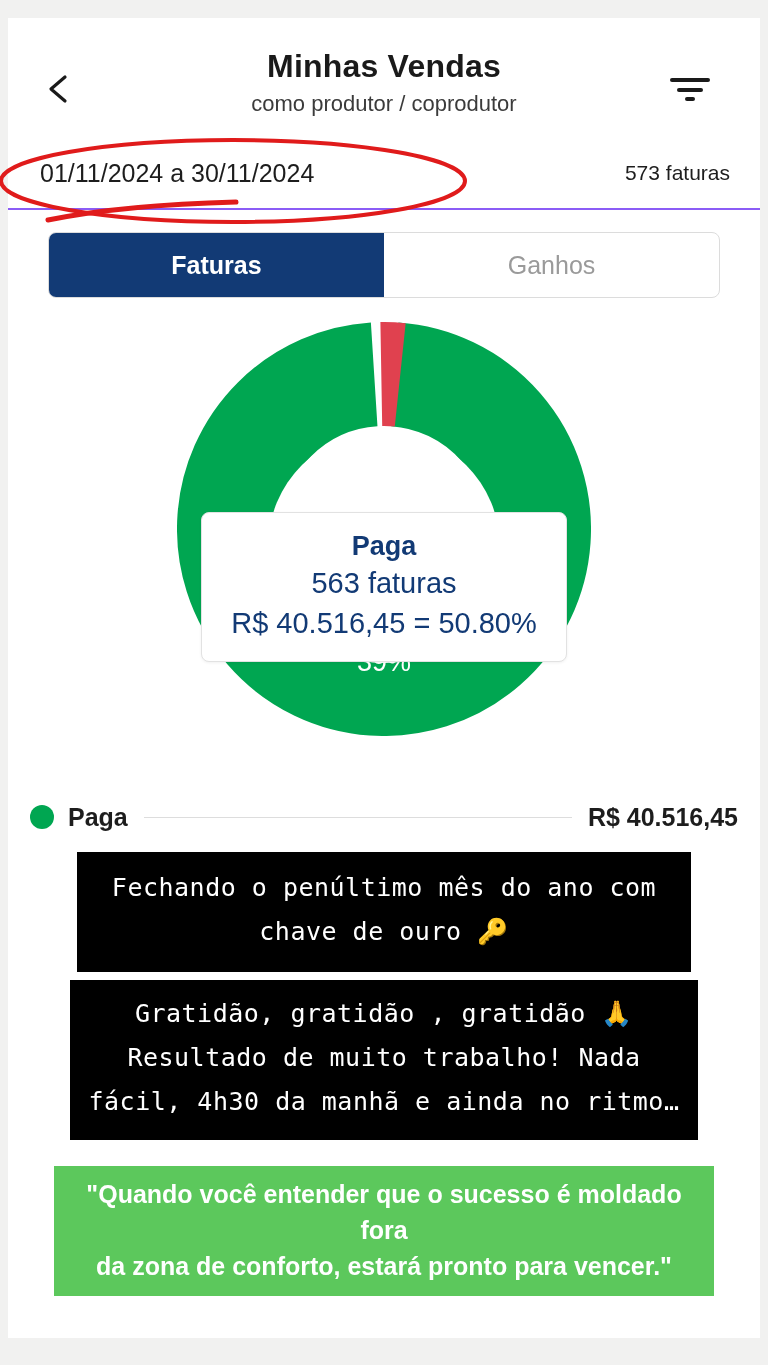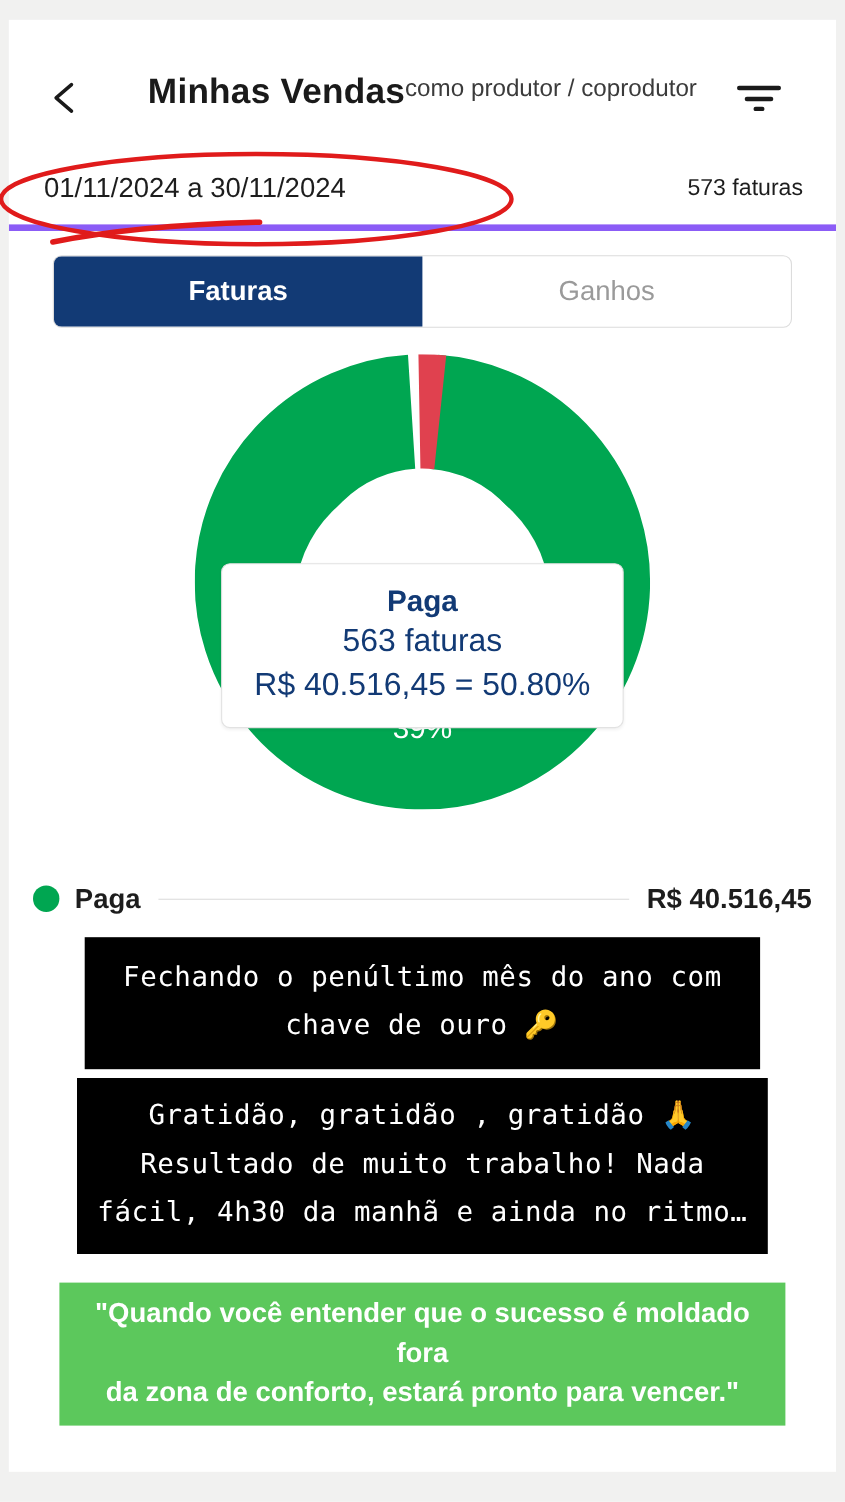--- a/index.html
+++ b/index.html
@@ -27,21 +27,21 @@
   }
 
   
   .header {
     position: relative;
     height: 120px;
     background: #ffffff;
     display: flex;
     align-items: center;
     justify-content: center;
-    flex-direction: row;
+    flex-direction: column;
   }
   .back-icon {
     position: absolute;
     left: 34px;
     top: 54px;
     width: 34px;
     height: 34px;
     cursor: pointer;
   }
   .back-icon svg { display:block; }
@@ -65,21 +65,21 @@
     font-size: 22px;
     color: #3b3b3b;
     line-height: 30px;
     margin-top: 4px;
   }
 
   
   .daterow {
     position: relative;
     height: 72px;
-    border-bottom: 6px solid #8b5cf6;
+    border-bottom: 2px solid #8b5cf6;
     display: flex;
     align-items: center;
     padding: 0 30px 0 32px;
     justify-content: space-between;
   }
   .date-range {
     font-size: 25px;
     color: #1d1d1d;
   }
   .invoice-count {

